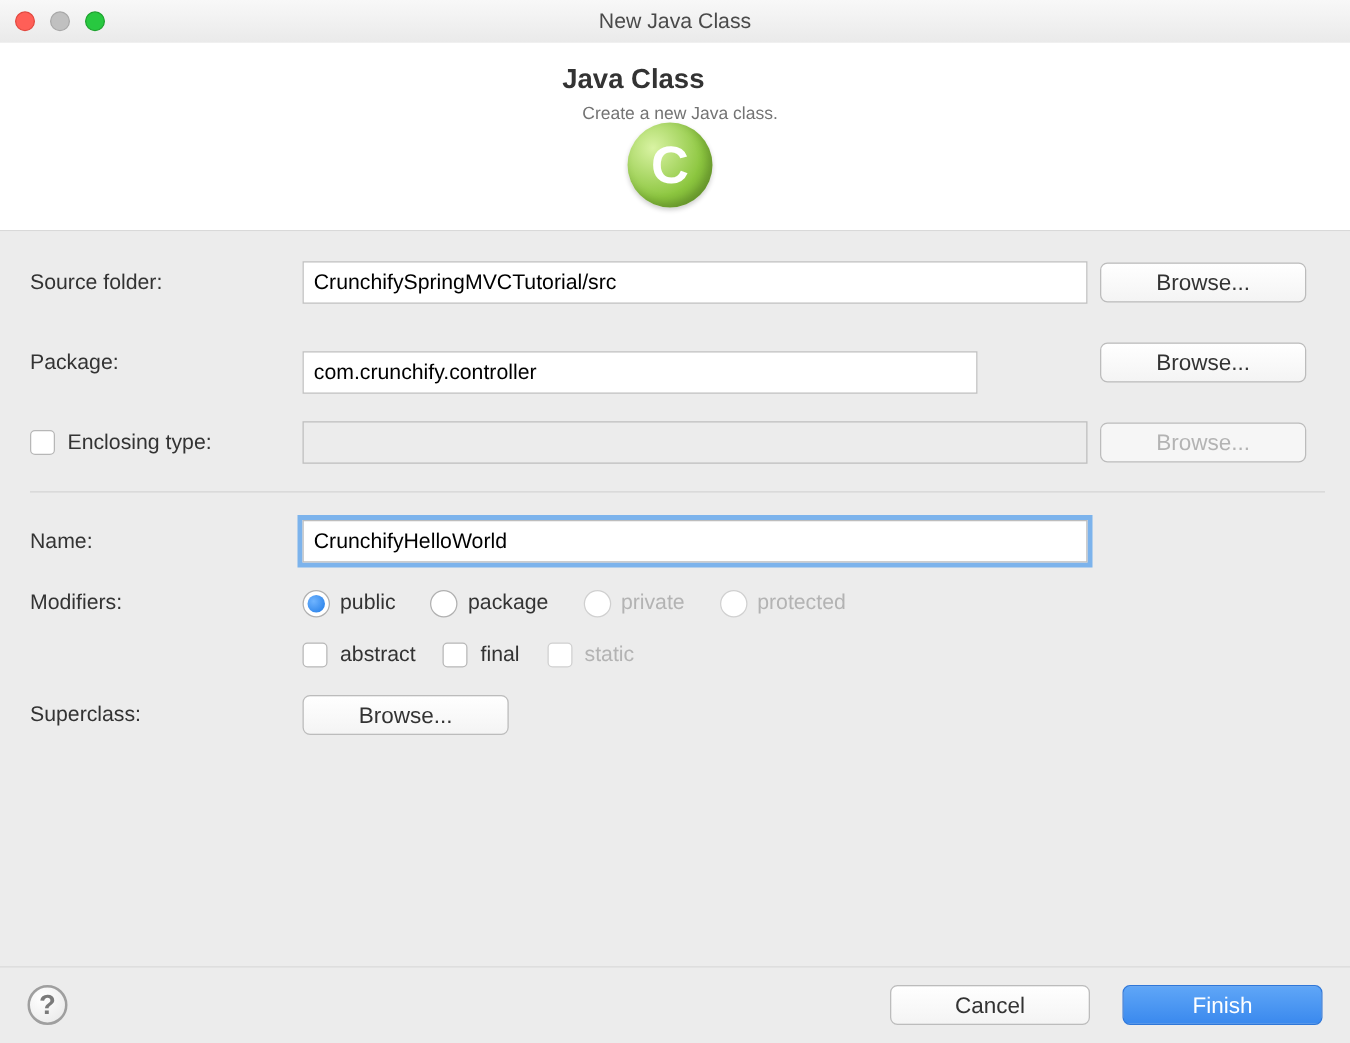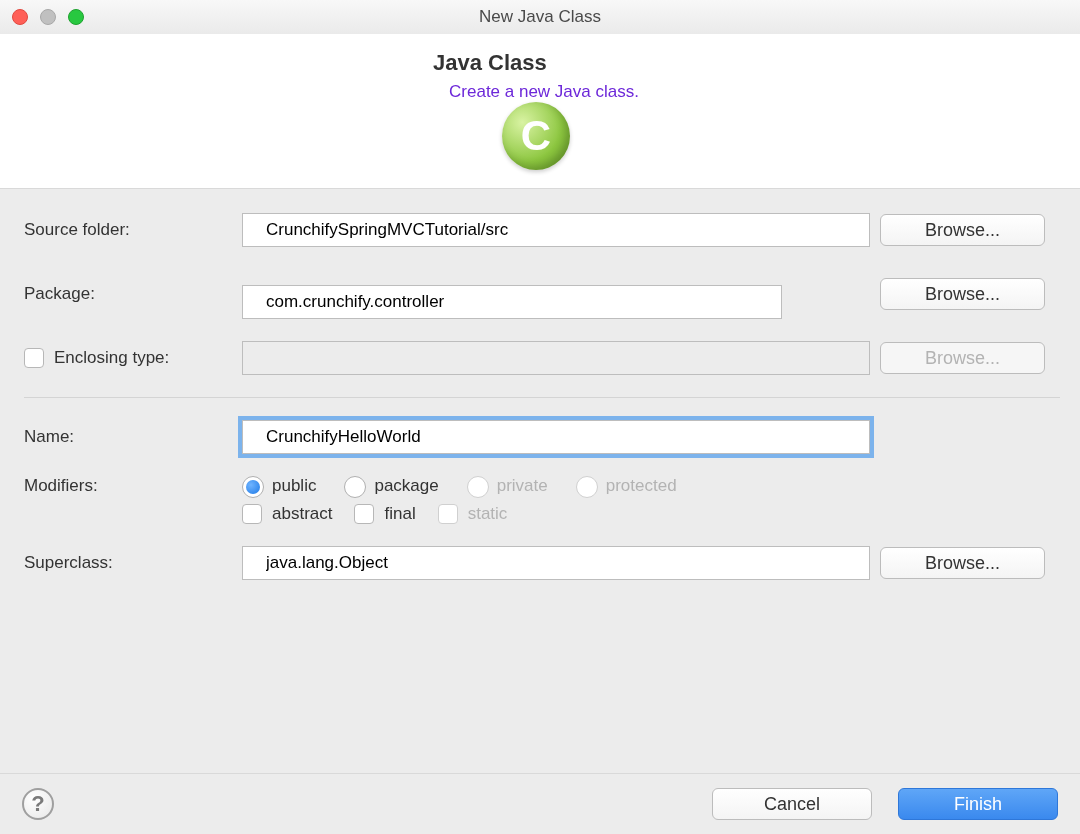--- a/index.html
+++ b/index.html
@@ -29,41 +29,41 @@
 .header {
   background: #fff;
   padding: 16px 28px 18px 20px;
   border-bottom: 1px solid #d9d9d9;
   display: flex;
   align-items: center;
   justify-content: space-between;
   flex-direction: column;
 }
 .header h1 { font-size: 22px; font-weight: 600; color: #333; margin-bottom: 6px; }
-.header .subtitle { font-size: 17px; color: #6d28d9; padding-left: 16px; }
+.header .subtitle { font-size: 14px; color: #737373; padding-left: 16px; }
 .header-icon {
   width: 68px; height: 68px; border-radius: 50%;
   background: radial-gradient(circle at 30% 30%, #d9f3a3, #8cc63f 60%, #6da82a);
   display: flex; align-items: center; justify-content: center;
   color: #fff; font-size: 42px; font-weight: 700;
   box-shadow: inset -4px -4px 8px rgba(0,0,0,0.2), 0 2px 4px rgba(0,0,0,0.2);
 }
 .content { padding: 24px 20px 0 24px; }
 .form-row {
   display: grid;
   grid-template-columns: 208px 1fr 180px;
   align-items: center;
   gap: 0 10px;
   margin-bottom: 22px;
 }
 .form-label { color: #333; }
 input[type="text"] {
   width: 100%;
   height: 34px;
-  padding: 4px 23px;
+  padding: 4px 8px;
   font-size: 17px;
   border: 1px solid #bdbdbd;
   border-radius: 0;
   background: #fff;
 }
 input[type="text"]:focus, .focused-input {
   outline: none;
   border: 1px solid #bdbdbd;
   box-shadow: 0 0 0 4px #7cb3ec;
 }
@@ -98,21 +98,21 @@
   width: 22px; height: 22px; border-radius: 50%;
   border: 1px solid #b0b0b0; background: #fff; position: relative;
 }
 .radio-dot.checked::after {
   content: ""; position: absolute; inset: 3px;
   border-radius: 50%;
   background: radial-gradient(circle at 35% 35%, #6fb4ff, #1f7ae6);
 }
 .radio.disabled { color: #b3b3b3; }
 .radio.disabled .radio-dot { border-color: #d0d0d0; }
-.check-group { display: flex; gap: 22px; align-items: center; margin-top: 6px; }
+.check-group { display: flex; gap: 22px; align-items: center; margin-top: 20px; }
 .chk { display: flex; align-items: center; gap: 10px; }
 .chk.disabled { color: #b3b3b3; }
 .chk.disabled .checkbox { border-color: #d0d0d0; }
 .footer {
   position: absolute;
   bottom: 0; left: 0; right: 0;
   border-top: 1px solid #d9d9d9;
   padding: 14px 22px;
   display: flex;
   align-items: center;
@@ -219,21 +219,20 @@
           <span class="checkbox"></span>
           <span>static</span>
         </span>
       </div>
     </div>
     <span class="empty-slot"></span>
   </div>
 
   <div class="form-row" style="margin-top:6px;">
     <span class="form-label">Superclass:</span>
-    <input type="text" value="java.lang.Object" style="">
     <button class="btn browse-btn">Browse...</button>
   </div>
 
 </div>
 
 <div class="footer">
   <div class="help-icon">
     <span>?</span>
   </div>
   <div class="footer-buttons">

